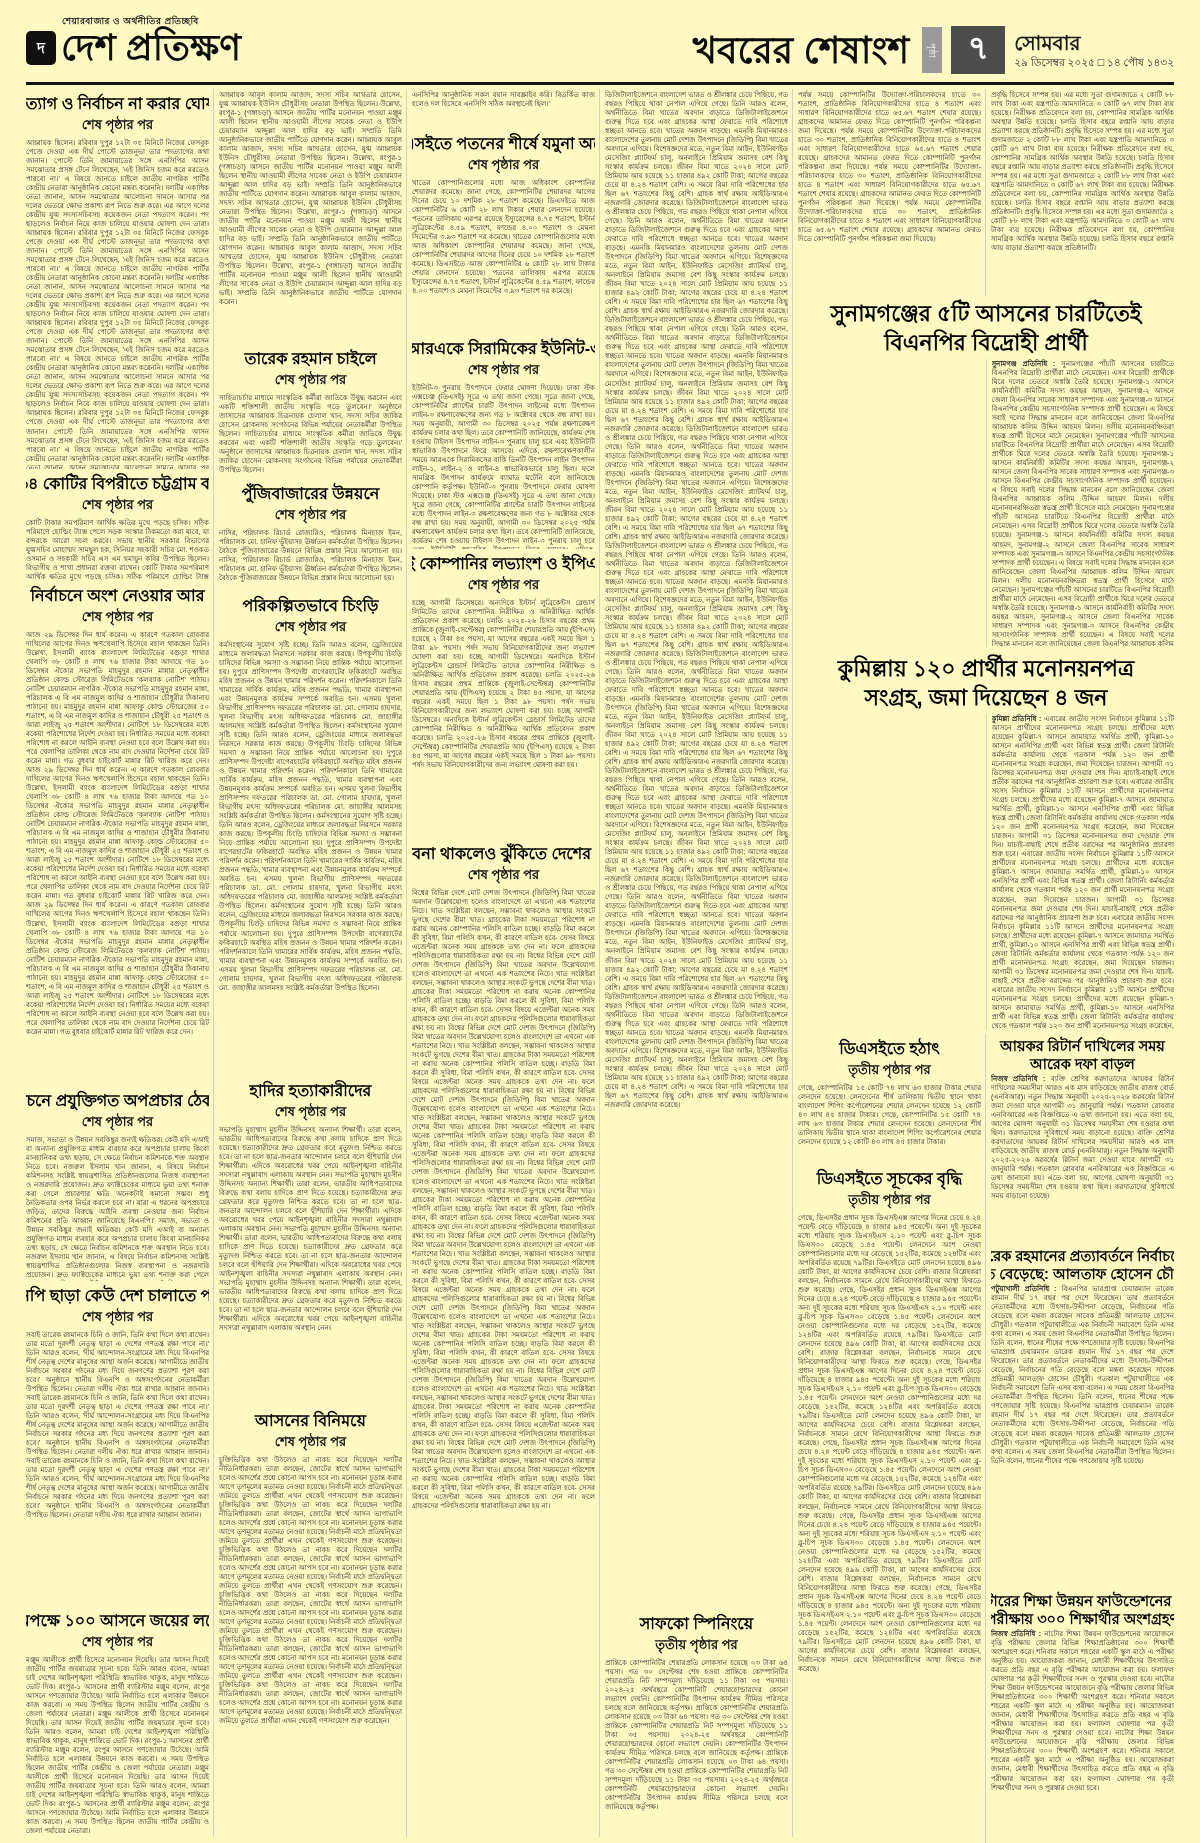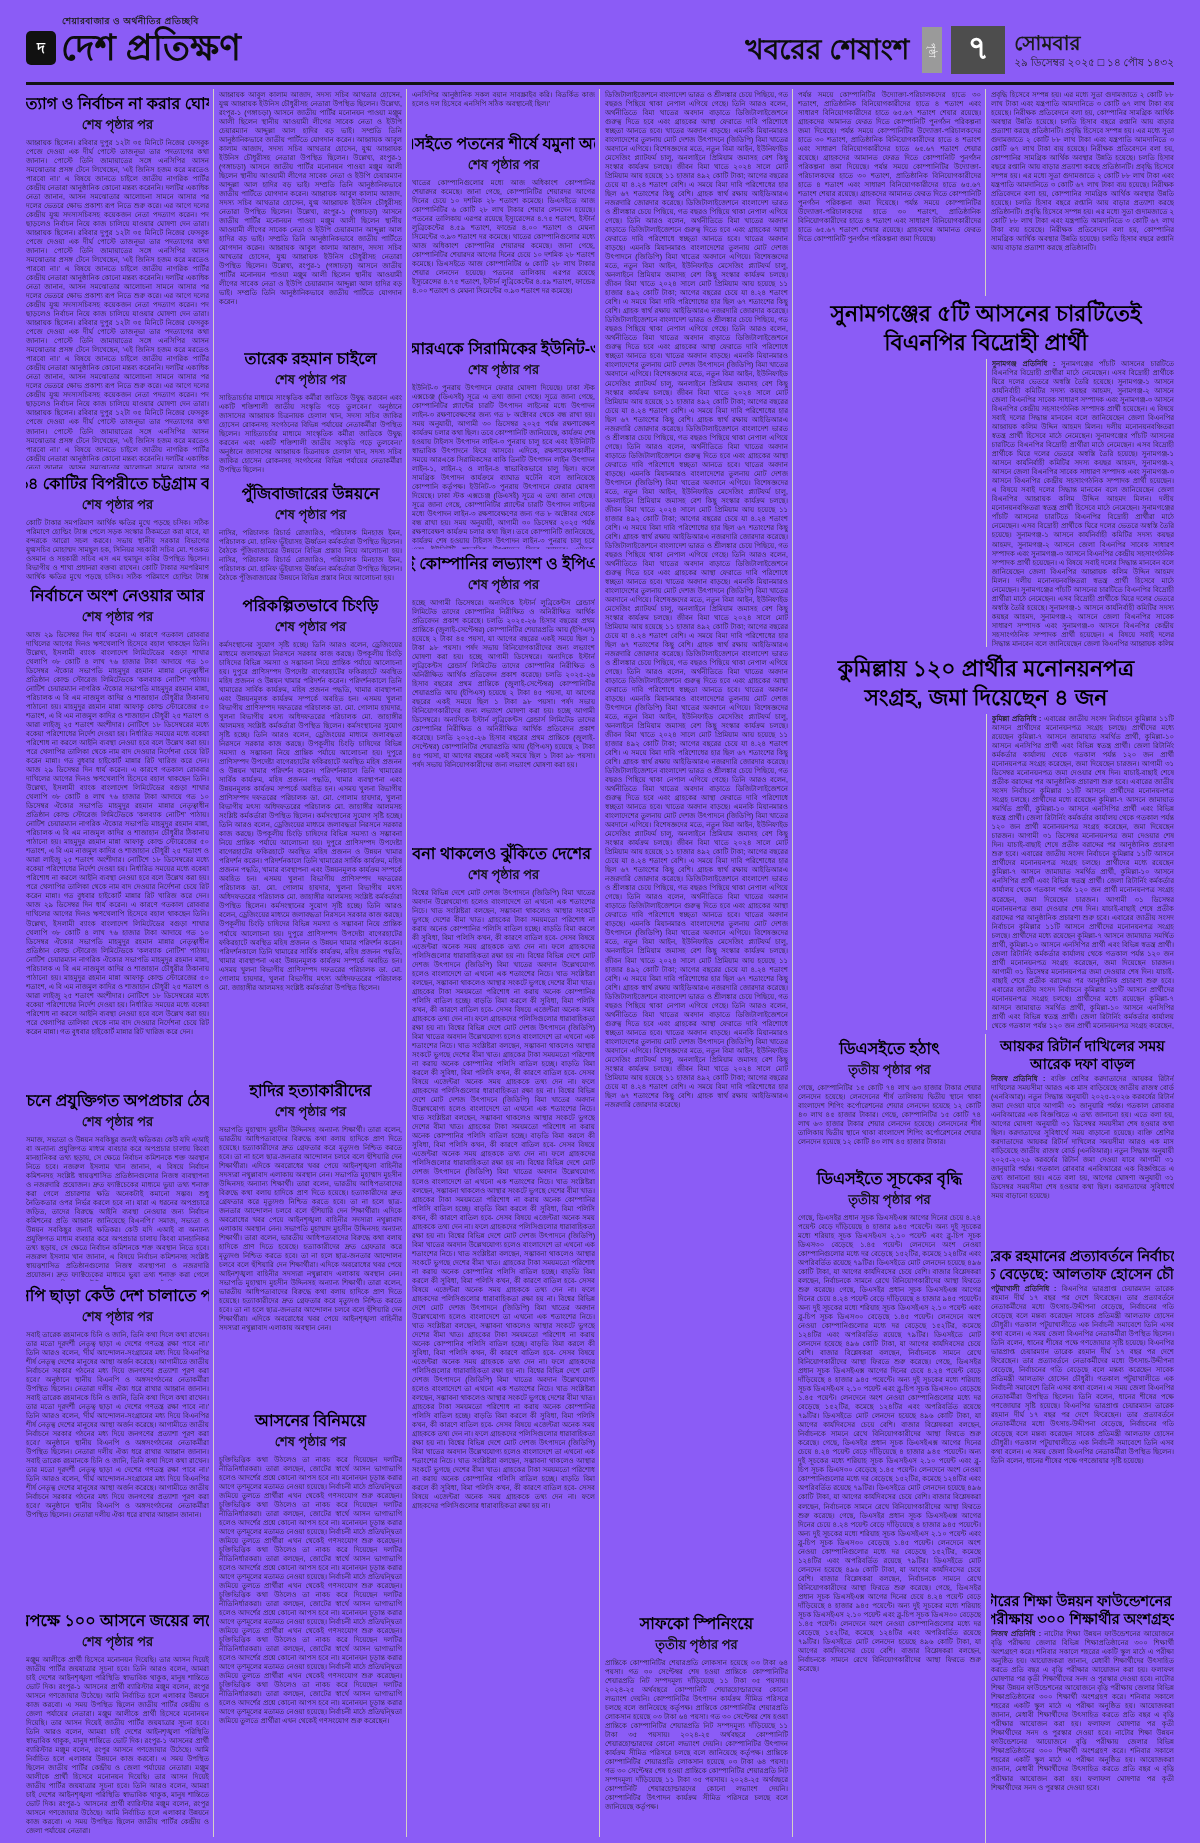--- a/index.html
+++ b/index.html
@@ -1,27 +1,27 @@
 <!DOCTYPE html>
 <html lang="bn"><head>
 <meta charset="utf-8">
 <style>
   html,body{margin:0;padding:0;background:#e8e6e1;}
-  .sheet{position:relative;width:1200px;height:1843px;margin:0 auto;background:#8b5cf6;
+  .sheet{position:relative;width:1200px;height:1843px;margin:0 auto;background:#fef9c3;
          font-family:"Liberation Sans","DejaVu Sans",sans-serif;color:#1b1b1b;overflow:hidden;}
   
   header{position:relative;height:82px;}
   .mast{position:absolute;left:26px;top:14px;}
   .tagline{font-size:9px;font-weight:700;color:#222;margin-left:36px;letter-spacing:.5px;}
   .nameline{display:flex;align-items:center;margin-top:1px;}
   .logo{width:30px;height:34px;background:#111;color:#fff;border-radius:5px;display:flex;
         align-items:center;justify-content:center;font-size:15px;font-weight:700;margin-right:5px;}
   .pname{font-size:36px;font-weight:800;color:#0d0d0d;line-height:1;text-align:right;}
   .hright{position:absolute;right:26px;top:26px;display:flex;align-items:center;gap:9px;}
-  .sectitle{font-size:28px;font-weight:800;color:#0d0d0d;line-height:1;margin-right:4px;text-align:center;}
+  .sectitle{font-size:37px;font-weight:800;color:#0d0d0d;line-height:1;margin-right:4px;text-align:center;}
   .pgword{width:20px;height:46px;background:#9a9a9a;color:#fff;display:flex;align-items:center;
           justify-content:center;font-size:9px;writing-mode:vertical-rl;}
   .pgnum{width:54px;height:48px;background:#4d4d4d;color:#fff;display:flex;align-items:center;
          justify-content:center;font-size:33px;font-weight:700;}
   .dateblock{line-height:1.25;}
   .day{font-size:20px;font-weight:800;}
   .dateline-top{font-size:10.5px;color:#222;}
   
   .cols{display:flex;margin:0 26px;height:1755px;border-top:3px solid #141414;
         padding-top:4px;box-sizing:border-box;}

